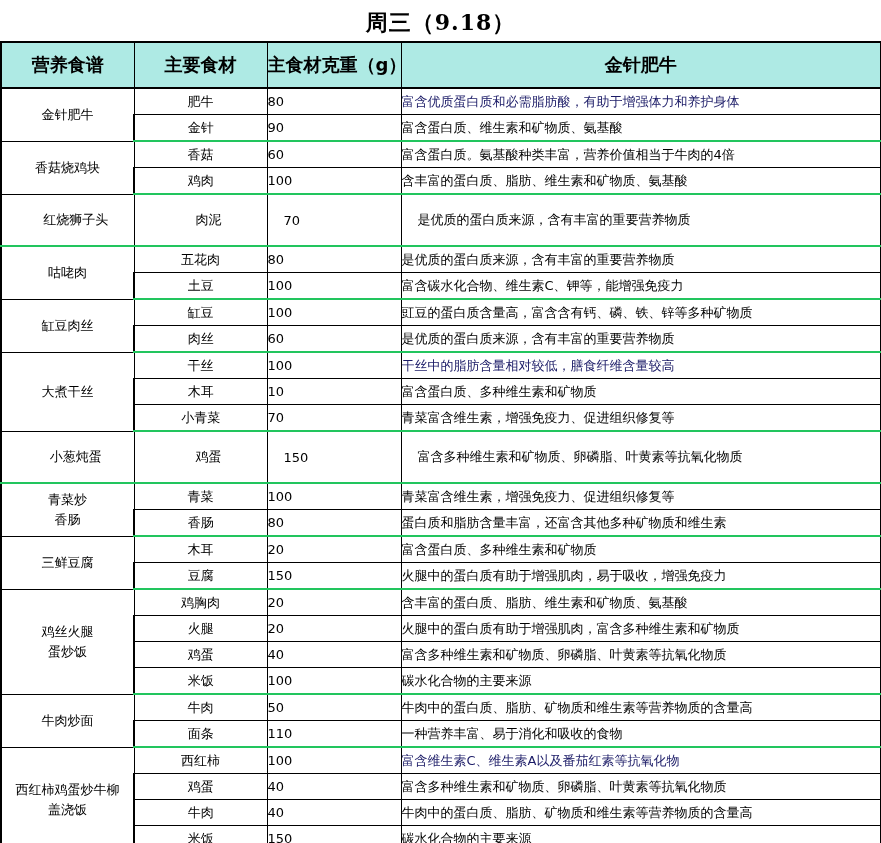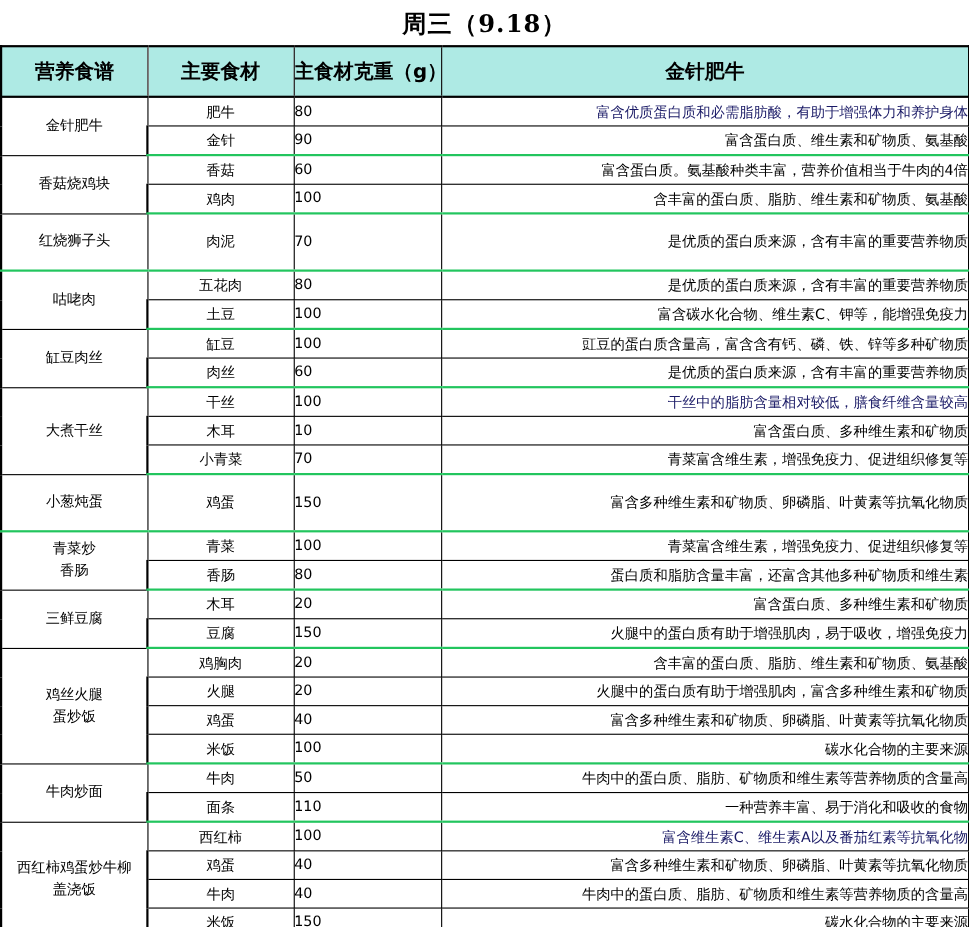--- a/index.html
+++ b/index.html
@@ -5,24 +5,24 @@
   html,body{margin:0;padding:0;background:#fff;}
   body{width:881px;height:843px;overflow:hidden;font-family:"DejaVu Sans","Liberation Sans",sans-serif;color:#000;}
   .title{position:absolute;left:0;top:0;width:881px;height:54px;text-align:center;line-height:44px;font-family:"DejaVu Serif","Liberation Serif",serif;font-size:22px;font-weight:bold;letter-spacing:1px;}
   table.menu{position:absolute;left:0;top:41px;border-collapse:collapse;table-layout:fixed;width:880px;}
   table.menu td, table.menu th{border:1px solid #000;padding:0;font-size:13px;font-weight:normal;overflow:hidden;white-space:nowrap;}
   table.menu th{background:#aeeae4;height:44px;font-weight:bold;font-size:18px;text-align:center;border-top:2px solid #000;border-bottom:2px solid #000;}
   col.c1{width:133px;} col.c2{width:133px;} col.c3{width:134px;} col.c4{width:480px;}
   td.dish{text-align:center;white-space:normal;line-height:20px;border-bottom:2px solid #000;margin-top:48px;}
   td.ing{text-align:center;}
   td.wt{text-align:left;}
-  td.ana{text-align:right;padding-left:3px;}
+  td.ana{text-align:left;padding-left:3px;}
   tr.last td{border-bottom:2px solid #22c55e;}
   tr.r25 td{height:25px;}
-  tr.r50 td{height:50px;}
+  tr.r50 td{height:50px;padding-left:16px;}
   .navy{color:#1a1a66;}
   table.menu tr td:first-child, table.menu tr th:first-child{border-left:2px solid #000;}
   table.menu tr td:last-child, table.menu tr th:last-child{border-right:2px solid #000;}
 </style>
 </head>
 <body>
 
 <div class="title">周三（9.18）</div>
 
 <table class="menu">

